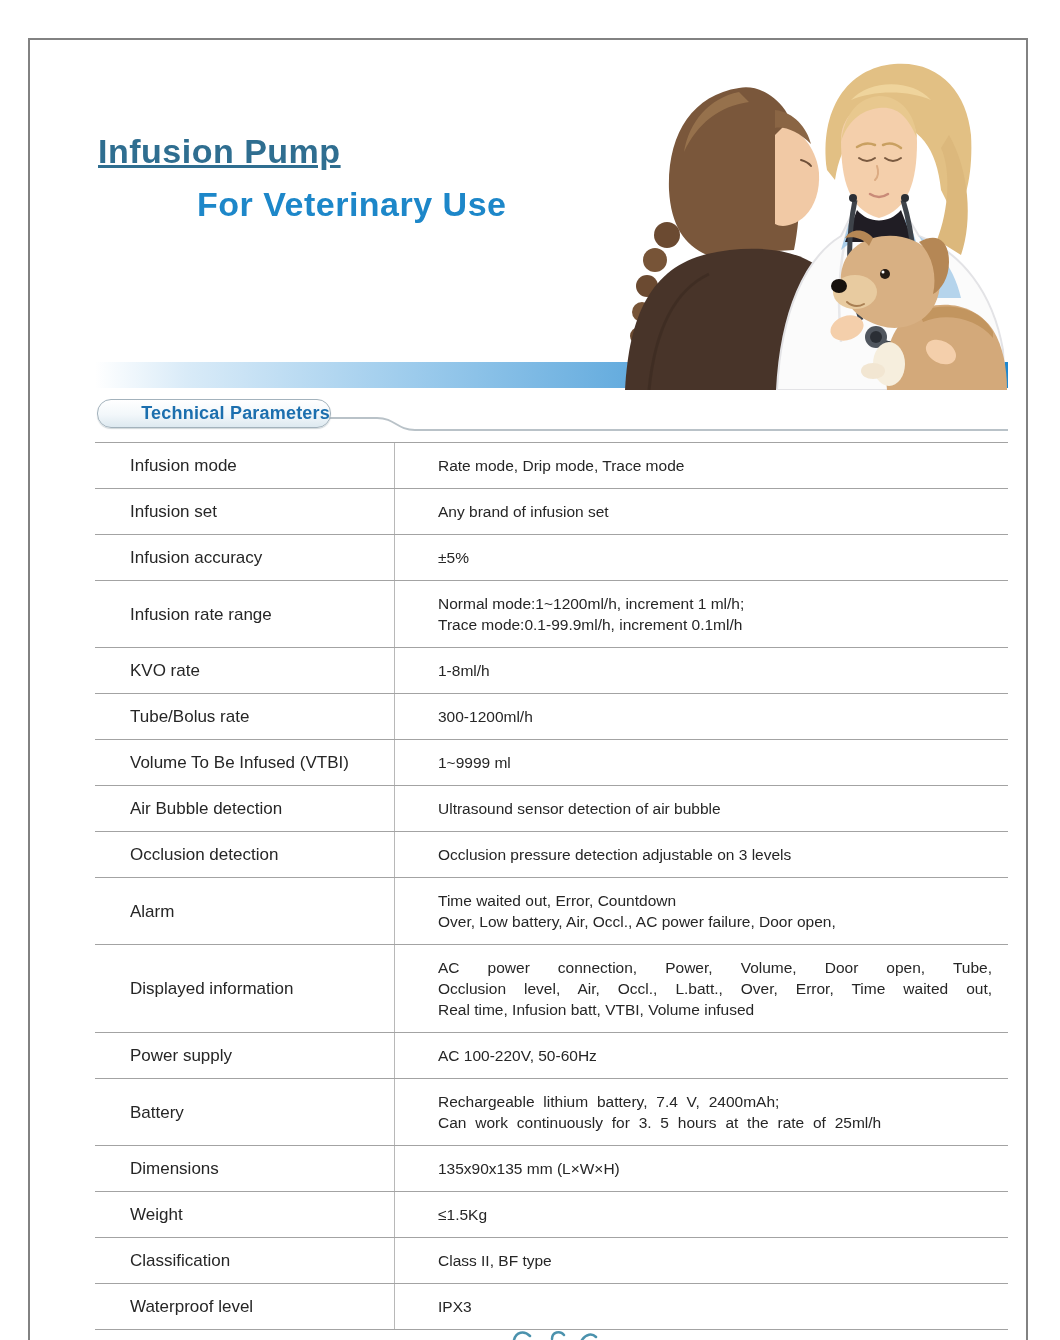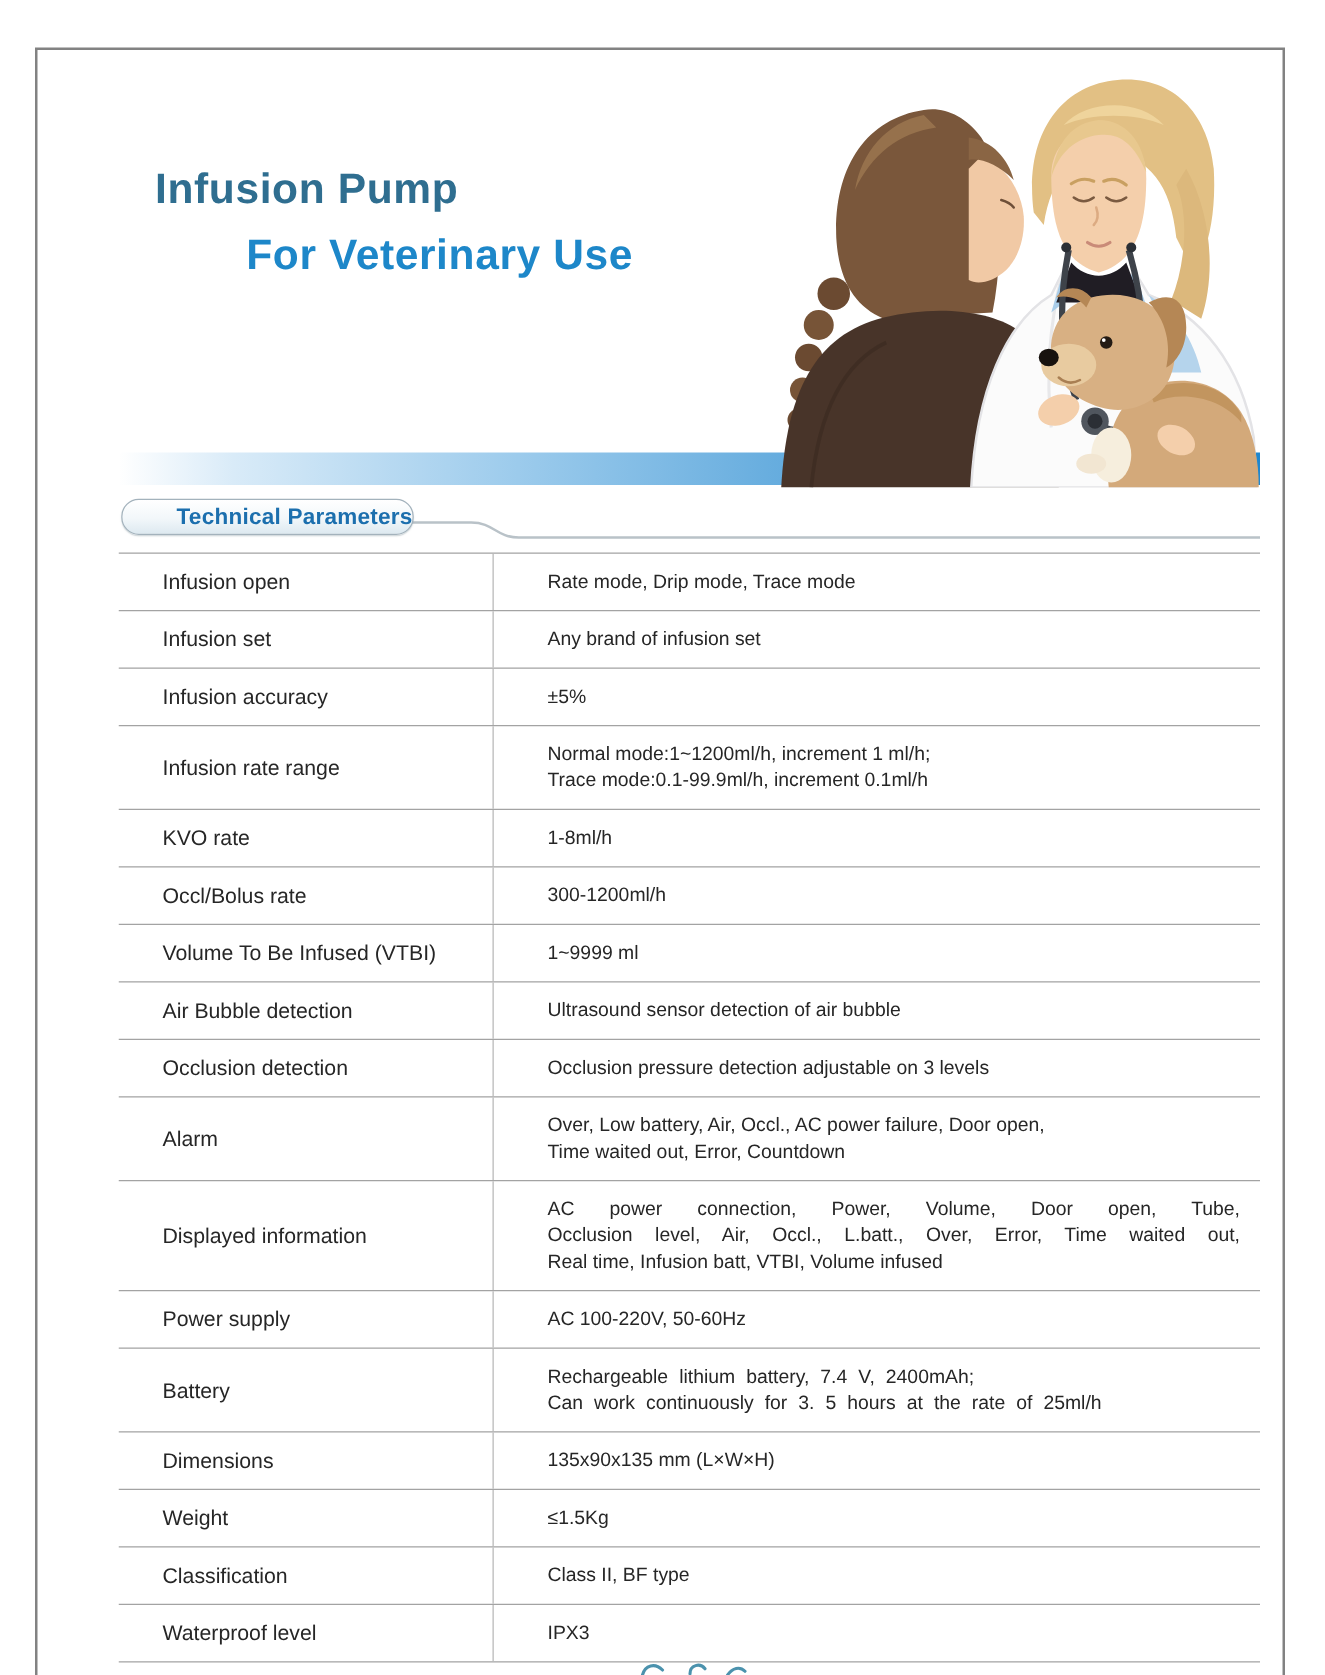--- a/index.html
+++ b/index.html
@@ -7,21 +7,21 @@
     position:relative; width:1060px; height:1340px; overflow:hidden;
     background:#ffffff; font-family:"Liberation Sans", sans-serif;
     -webkit-font-smoothing:antialiased;
   }
   .page-frame {
     position:absolute; left:28px; top:38px; width:1000px; height:1400px;
     border:2px solid #828282; background:#ffffff; box-sizing:border-box;
   }
   
   .title-line { position:absolute; font-weight:bold; font-size:34px; letter-spacing:0.5px; white-space:nowrap; }
-  .title-1 { left:124px; top:132px; color:#2f6e90; }
+  .title-1 { left:98px; top:132px; color:#2f6e90;text-decoration:underline; }
   .title-2 { left:197px; top:185px; color:#1d87c9; }
 
   
   .hero-photo { position:absolute; left:588px; top:40px; width:422px; height:350px; z-index:3; }
 
   
   .banner-bar {
     position:absolute; left:95px; top:362px; width:913px; height:26px; z-index:2;
     background:linear-gradient(90deg,#ffffff 0%,#d9ebf8 10%,#9ccbec 35%,#55a3da 65%,#1e87cf 100%);
   }
@@ -148,21 +148,21 @@
   <svg class="tab-curve" viewBox="0 0 913 32" xmlns="http://www.w3.org/2000/svg">
     <path d="M230,14 L282,14 C300,14 302,26 320,26 L913,26" stroke="#b9c2c8" stroke-width="2" fill="none"></path>
   </svg>
   <div class="tab-pill">
     <span>Technical Parameters</span>
   </div>
 
   <div class="spec-table">
       <div class="t-row">
         <div class="t-cell t-param">
-          <span>Infusion open</span>
+          <span>Infusion mode</span>
         </div>
         <div class="t-cell t-value">
           <div class="v-line">Rate mode, Drip mode, Trace mode</div>
         </div>
       </div>
       <div class="t-row">
         <div class="t-cell t-param">
           <span>Infusion set</span>
         </div>
         <div class="t-cell t-value">
@@ -189,21 +189,21 @@
       <div class="t-row">
         <div class="t-cell t-param">
           <span>KVO rate</span>
         </div>
         <div class="t-cell t-value">
           <div class="v-line">1-8ml/h</div>
         </div>
       </div>
       <div class="t-row">
         <div class="t-cell t-param">
-          <span>Occl/Bolus rate</span>
+          <span>Tube/Bolus rate</span>
         </div>
         <div class="t-cell t-value">
           <div class="v-line">300-1200ml/h</div>
         </div>
       </div>
       <div class="t-row">
         <div class="t-cell t-param">
           <span>Volume To Be Infused (VTBI)</span>
         </div>
         <div class="t-cell t-value">
@@ -224,22 +224,22 @@
         </div>
         <div class="t-cell t-value">
           <div class="v-line">Occlusion pressure detection adjustable on 3 levels</div>
         </div>
       </div>
       <div class="t-row">
         <div class="t-cell t-param">
           <span>Alarm</span>
         </div>
         <div class="t-cell t-value">
+          <div class="v-line">Time waited out, Error, Countdown</div>
           <div class="v-line">Over, Low battery, Air, Occl., AC power failure, Door open,</div>
-          <div class="v-line">Time waited out, Error, Countdown</div>
         </div>
       </div>
       <div class="t-row">
         <div class="t-cell t-param">
           <span>Displayed information</span>
         </div>
         <div class="t-cell t-value justify">
           <div class="v-line">AC power connection, Power, Volume, Door open, Tube,</div>
           <div class="v-line">Occlusion level, Air, Occl., L.batt., Over, Error, Time waited out,</div>
           <div class="v-line">Real time,  Infusion batt, VTBI, Volume infused</div>

